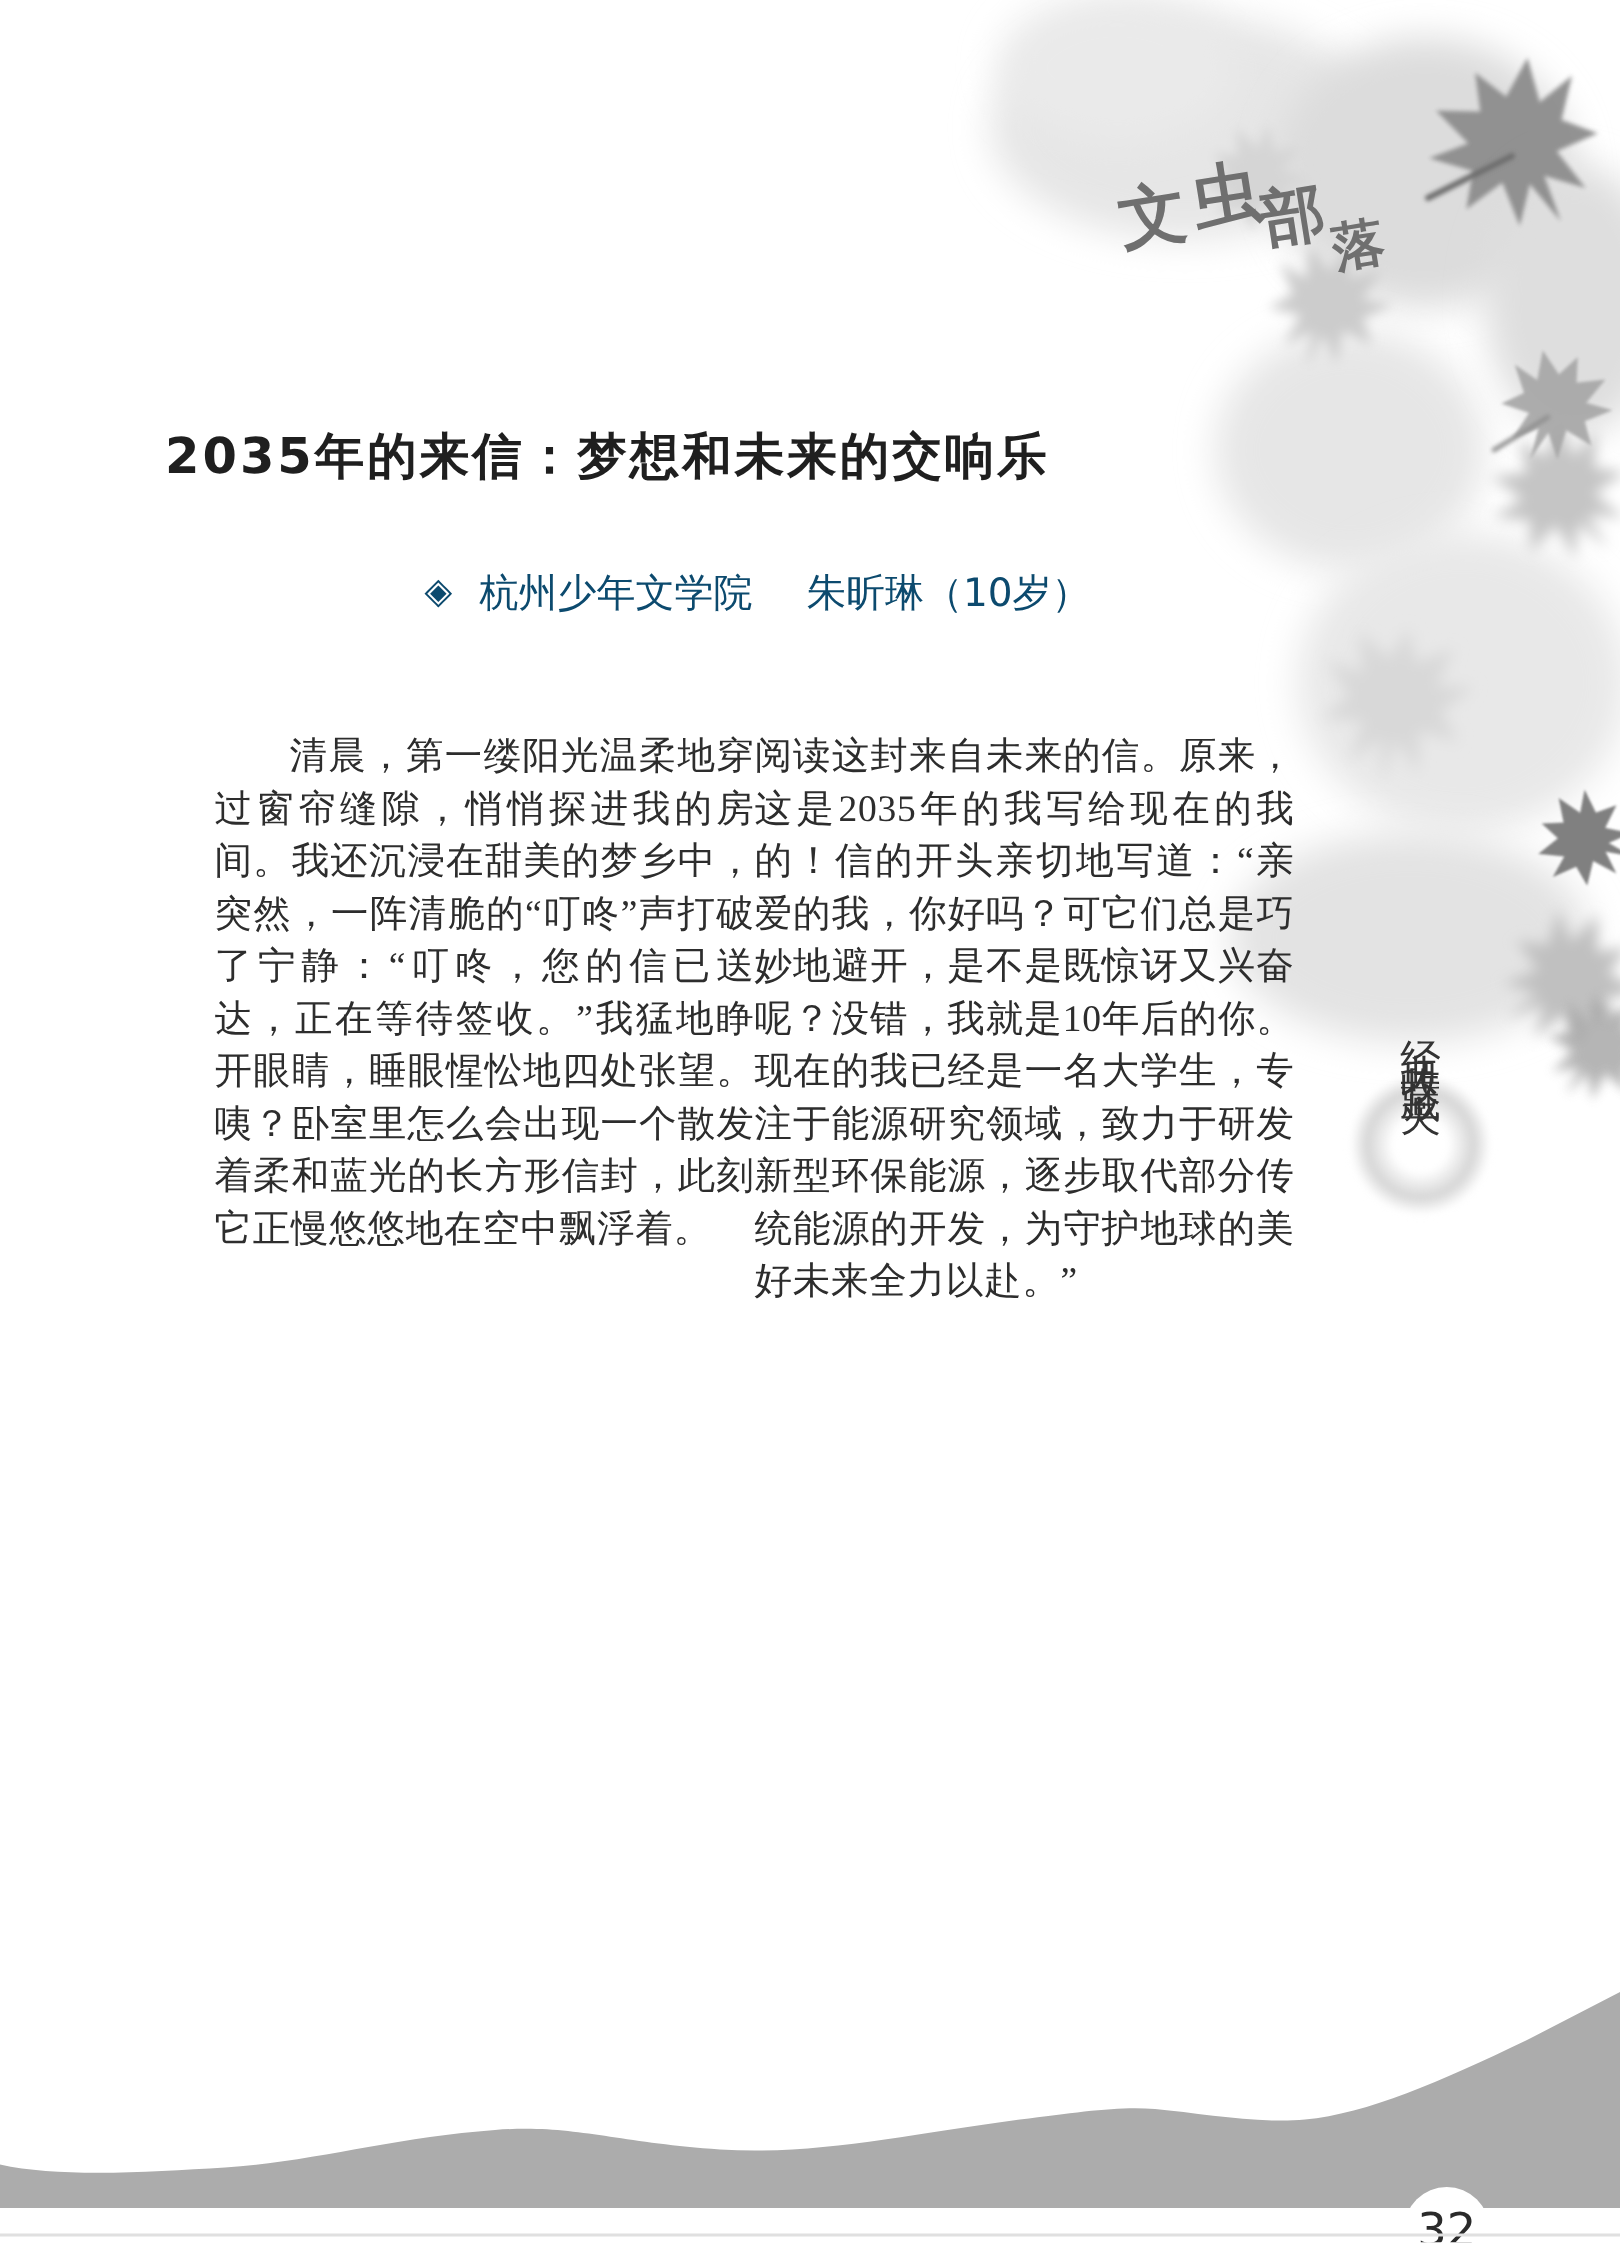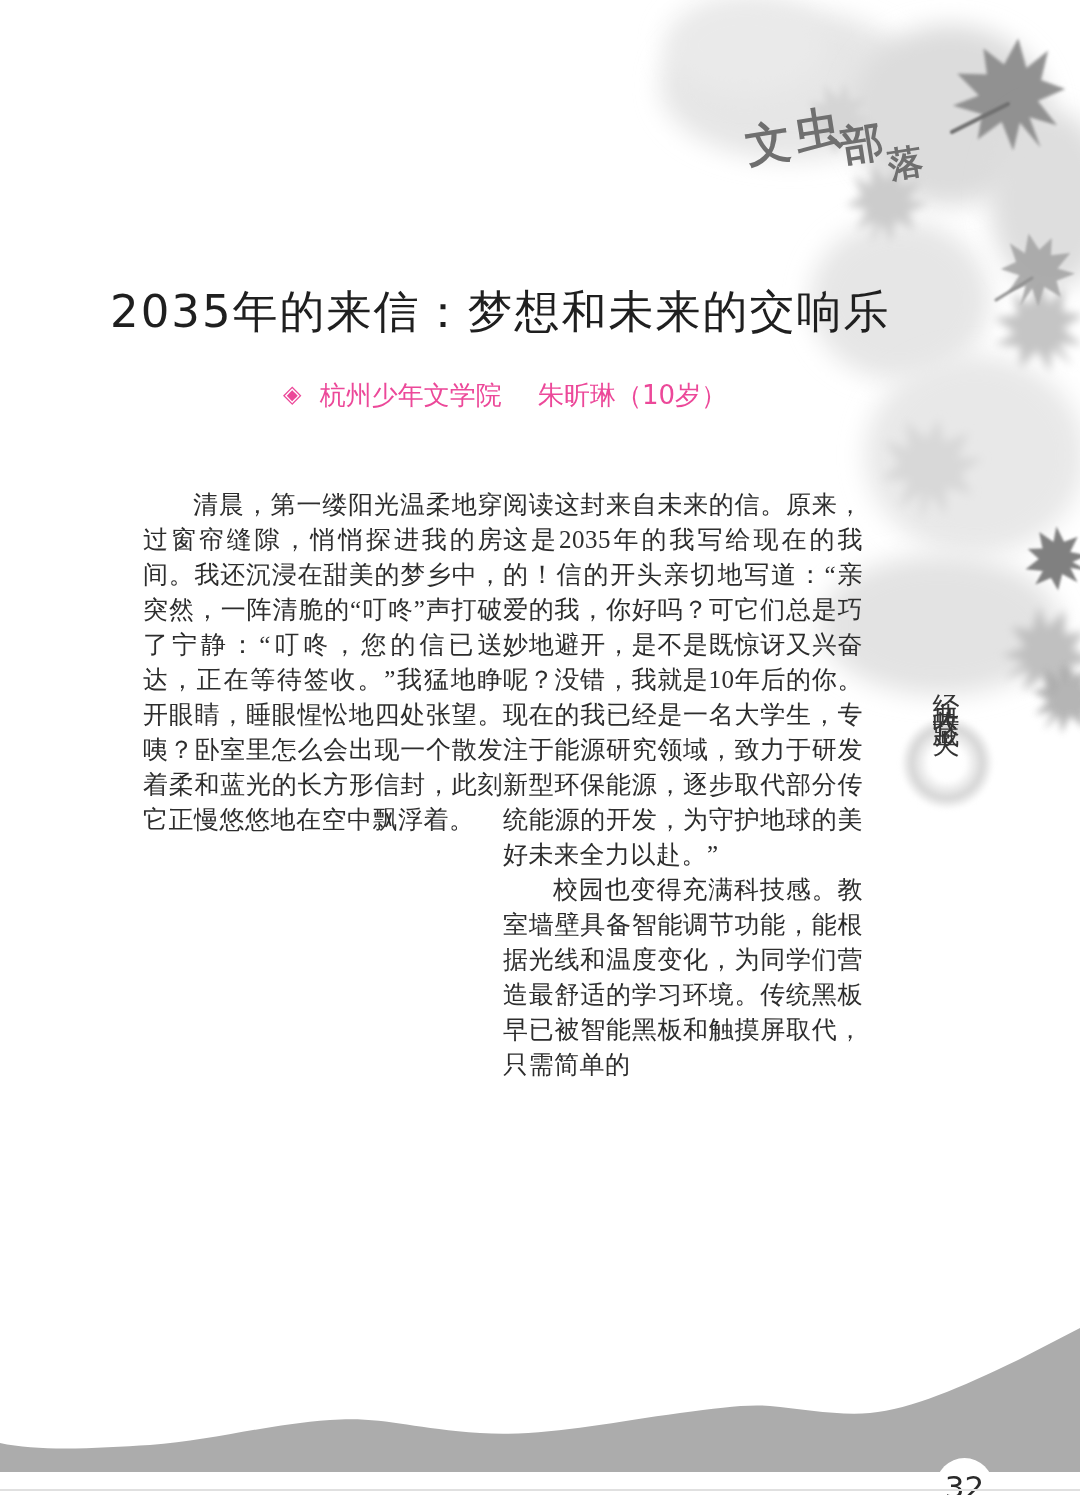--- a/index.html
+++ b/index.html
@@ -15,26 +15,26 @@
   .brand { position:absolute; left:738px; top:92px; width:210px; height:120px;
     color:#6f6f6f; font-family:"DejaVu Sans",sans-serif; font-weight:bold; }
   .brand span { position:absolute; display:block; transform:rotate(-9deg); }
   .b0 { left:8px;  top:22px; font-size:45px; }
   .b1 { left:57px; top:8px;  font-size:45px; }
   .b2 { left:103px;top:24px; font-size:42px; }
   .b3 { left:150px;top:48px; font-size:35px; }
   
   .title {
     position:absolute; left:110px; top:282px; width:790px; text-align:left;
-    font-family:"DejaVu Sans",sans-serif; font-weight:normal;
-    font-size:45px; letter-spacing:2px; color:#1f1f1f; white-space:nowrap;
+    font-family:"DejaVu Sans",sans-serif; font-weight:bold;
+    font-size:33px; letter-spacing:2px; color:#1f1f1f; white-space:nowrap;
   }
   .byline {
     position:absolute; left:110px; top:378px; width:790px; text-align:center;
-    font-family:"DejaVu Sans",sans-serif; font-size:26px; color:#ec4899;
+    font-family:"DejaVu Sans",sans-serif; font-size:26px; color:#0c4a6e;
   }
   .byline .icon { font-size:24px; margin-right:10px; position:relative; top:-2px; }
   .byline .org { margin-right:28px; }
   
   .columns { position:absolute; left:143px; top:487px; width:740px; display:flex; }
   .col { width:360px; font-size:25px; line-height:35px; text-align:justify;
          color:#2d2d2d; letter-spacing:0.5px; }
   .col p { margin:0; }
   .col p.indent { text-indent:2em; }
   
@@ -113,21 +113,20 @@
     <span class="org">杭州少年文学院</span>
     <span class="author">朱昕琳（10岁）</span>
   </div>
 
   <div class="columns">
     <div class="col">
       <p class="indent">清晨，第一缕阳光温柔地穿过窗帘缝隙，悄悄探进我的房间。我还沉浸在甜美的梦乡中，突然，一阵清脆的“叮咚”声打破了宁静：“叮咚，您的信已送达，正在等待签收。”我猛地睁开眼睛，睡眼惺忪地四处张望。咦？卧室里怎么会出现一个散发着柔和蓝光的长方形信封，此刻它正慢悠悠地在空中飘浮着。</p>
     </div>
     <div class="col">
       <p>阅读这封来自未来的信。原来，这是2035年的我写给现在的我的！信的开头亲切地写道：“亲爱的我，你好吗？可它们总是巧妙地避开，是不是既惊讶又兴奋呢？没错，我就是10年后的你。现在的我已经是一名大学生，专注于能源研究领域，致力于研发新型环保能源，逐步取代部分传统能源的开发，为守护地球的美好未来全力以赴。”</p>
-      <p class="indent">校园也变得充满科技感。教室墙壁具备智能调节功能，能根据光线和温度变化，为同学们营造最舒适的学习环境。传统黑板早已被智能黑板和触摸屏取代，只需简单的</p>
     </div>
   </div>
 
   <div class="wreath"></div>
   <div class="vtab">经典收藏夹</div>
 
   <svg class="wave" width="1080" height="170" viewBox="0 0 1080 170">
     <path d="M0,118 C40,127 100,123 150,120 C210,116 262,100 330,95
              C382,91 408,103 480,108 C545,112 605,98 680,88
              C720,83 746,79 770,81 C802,84 840,91 870,88

